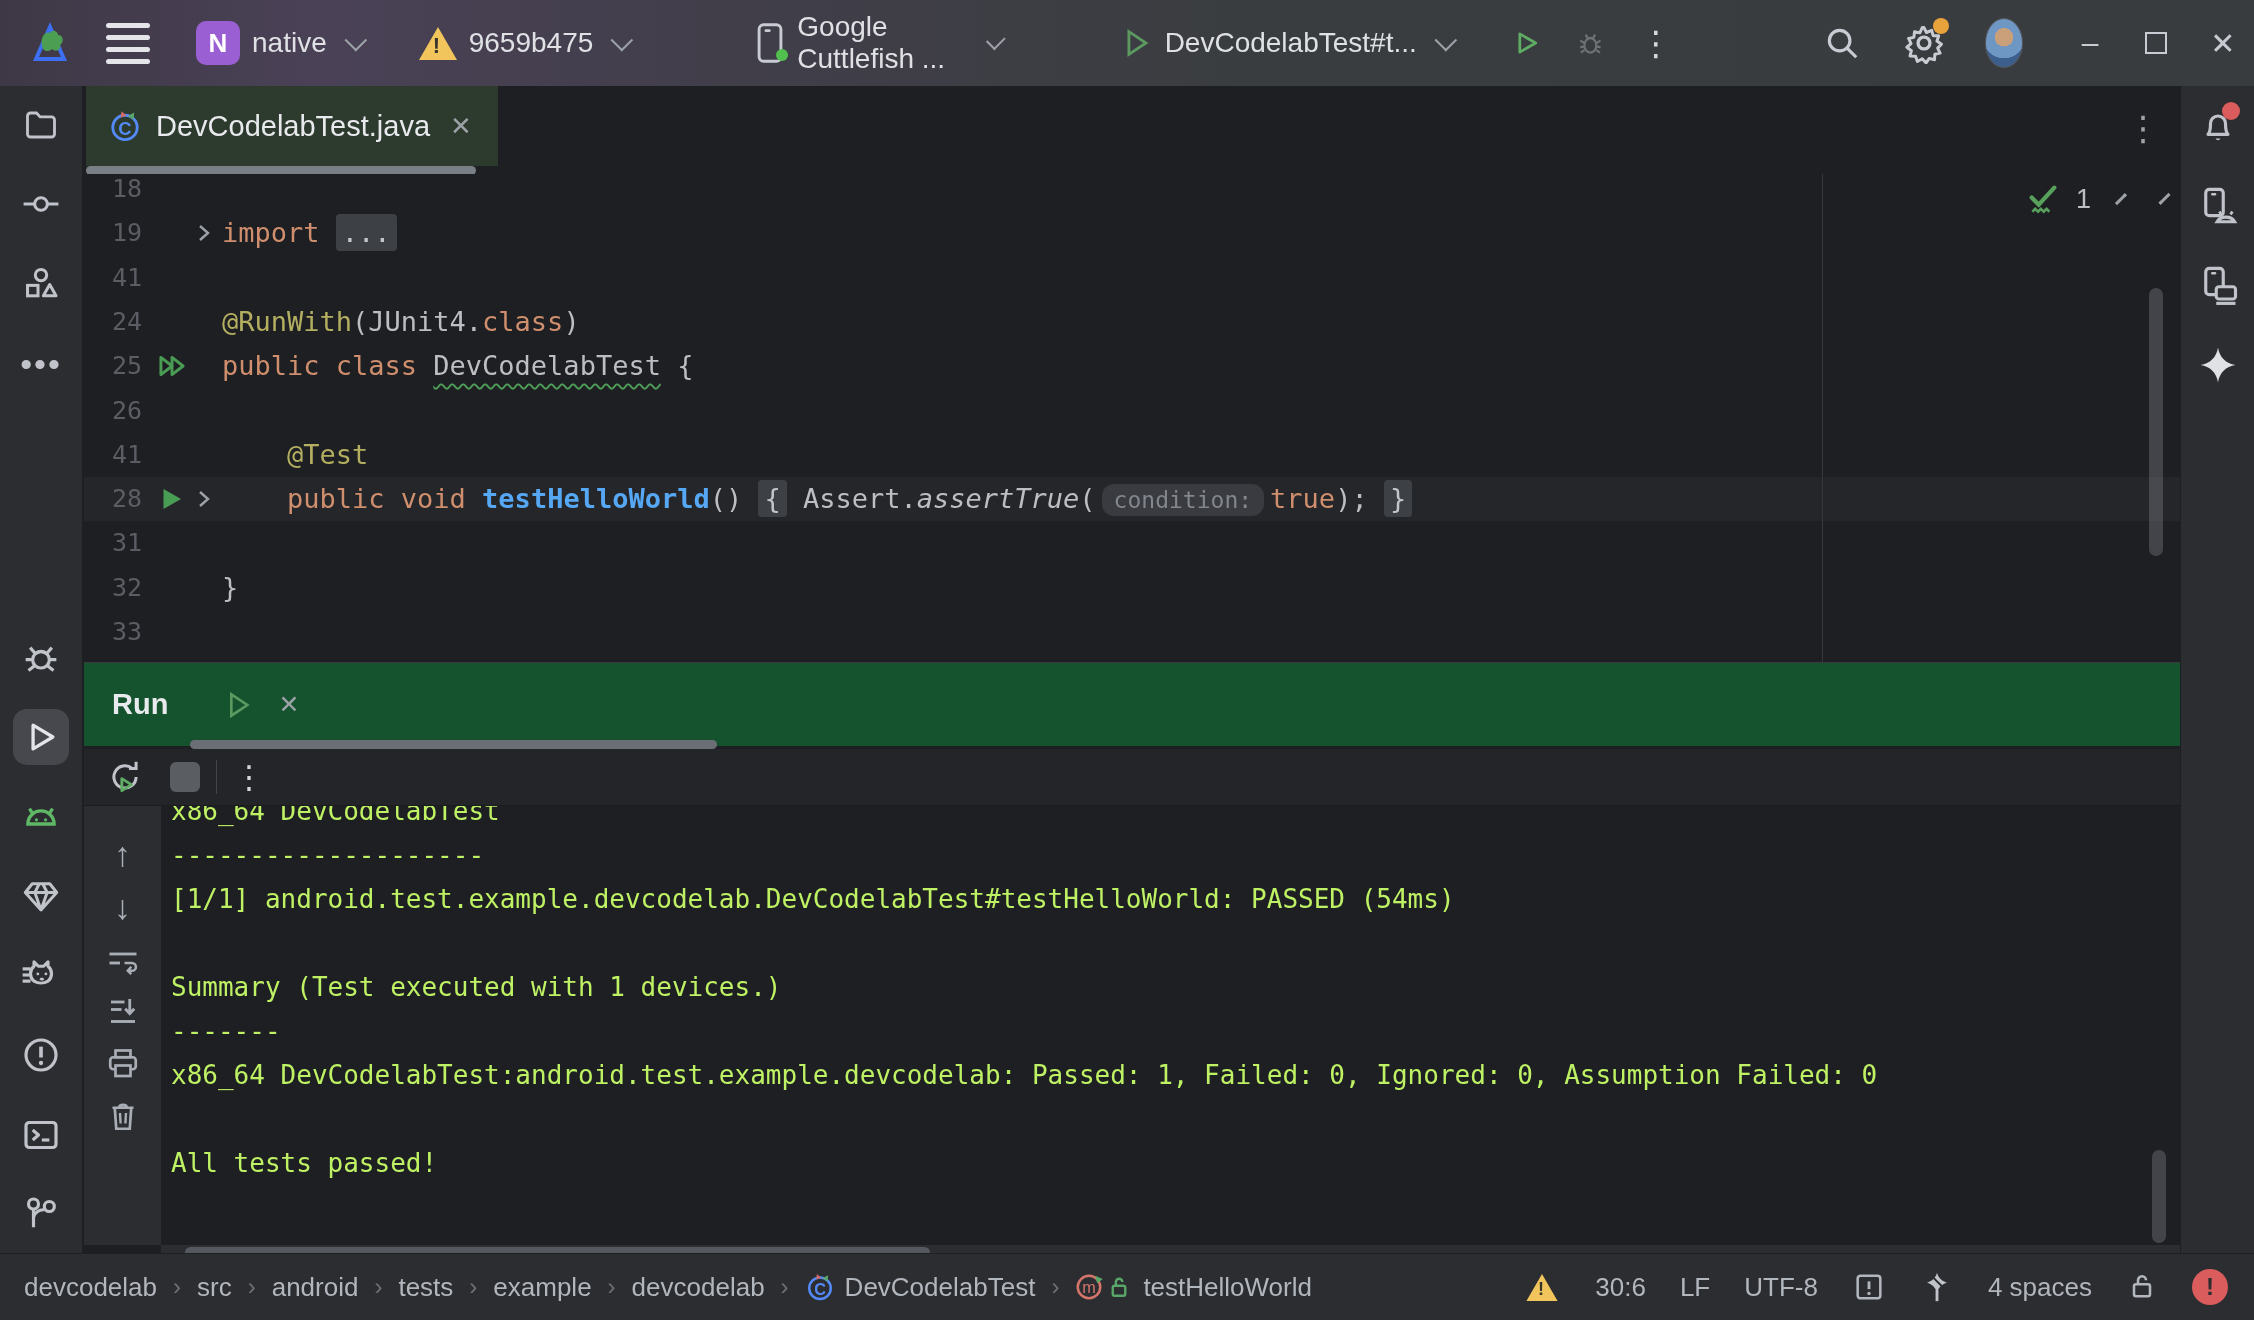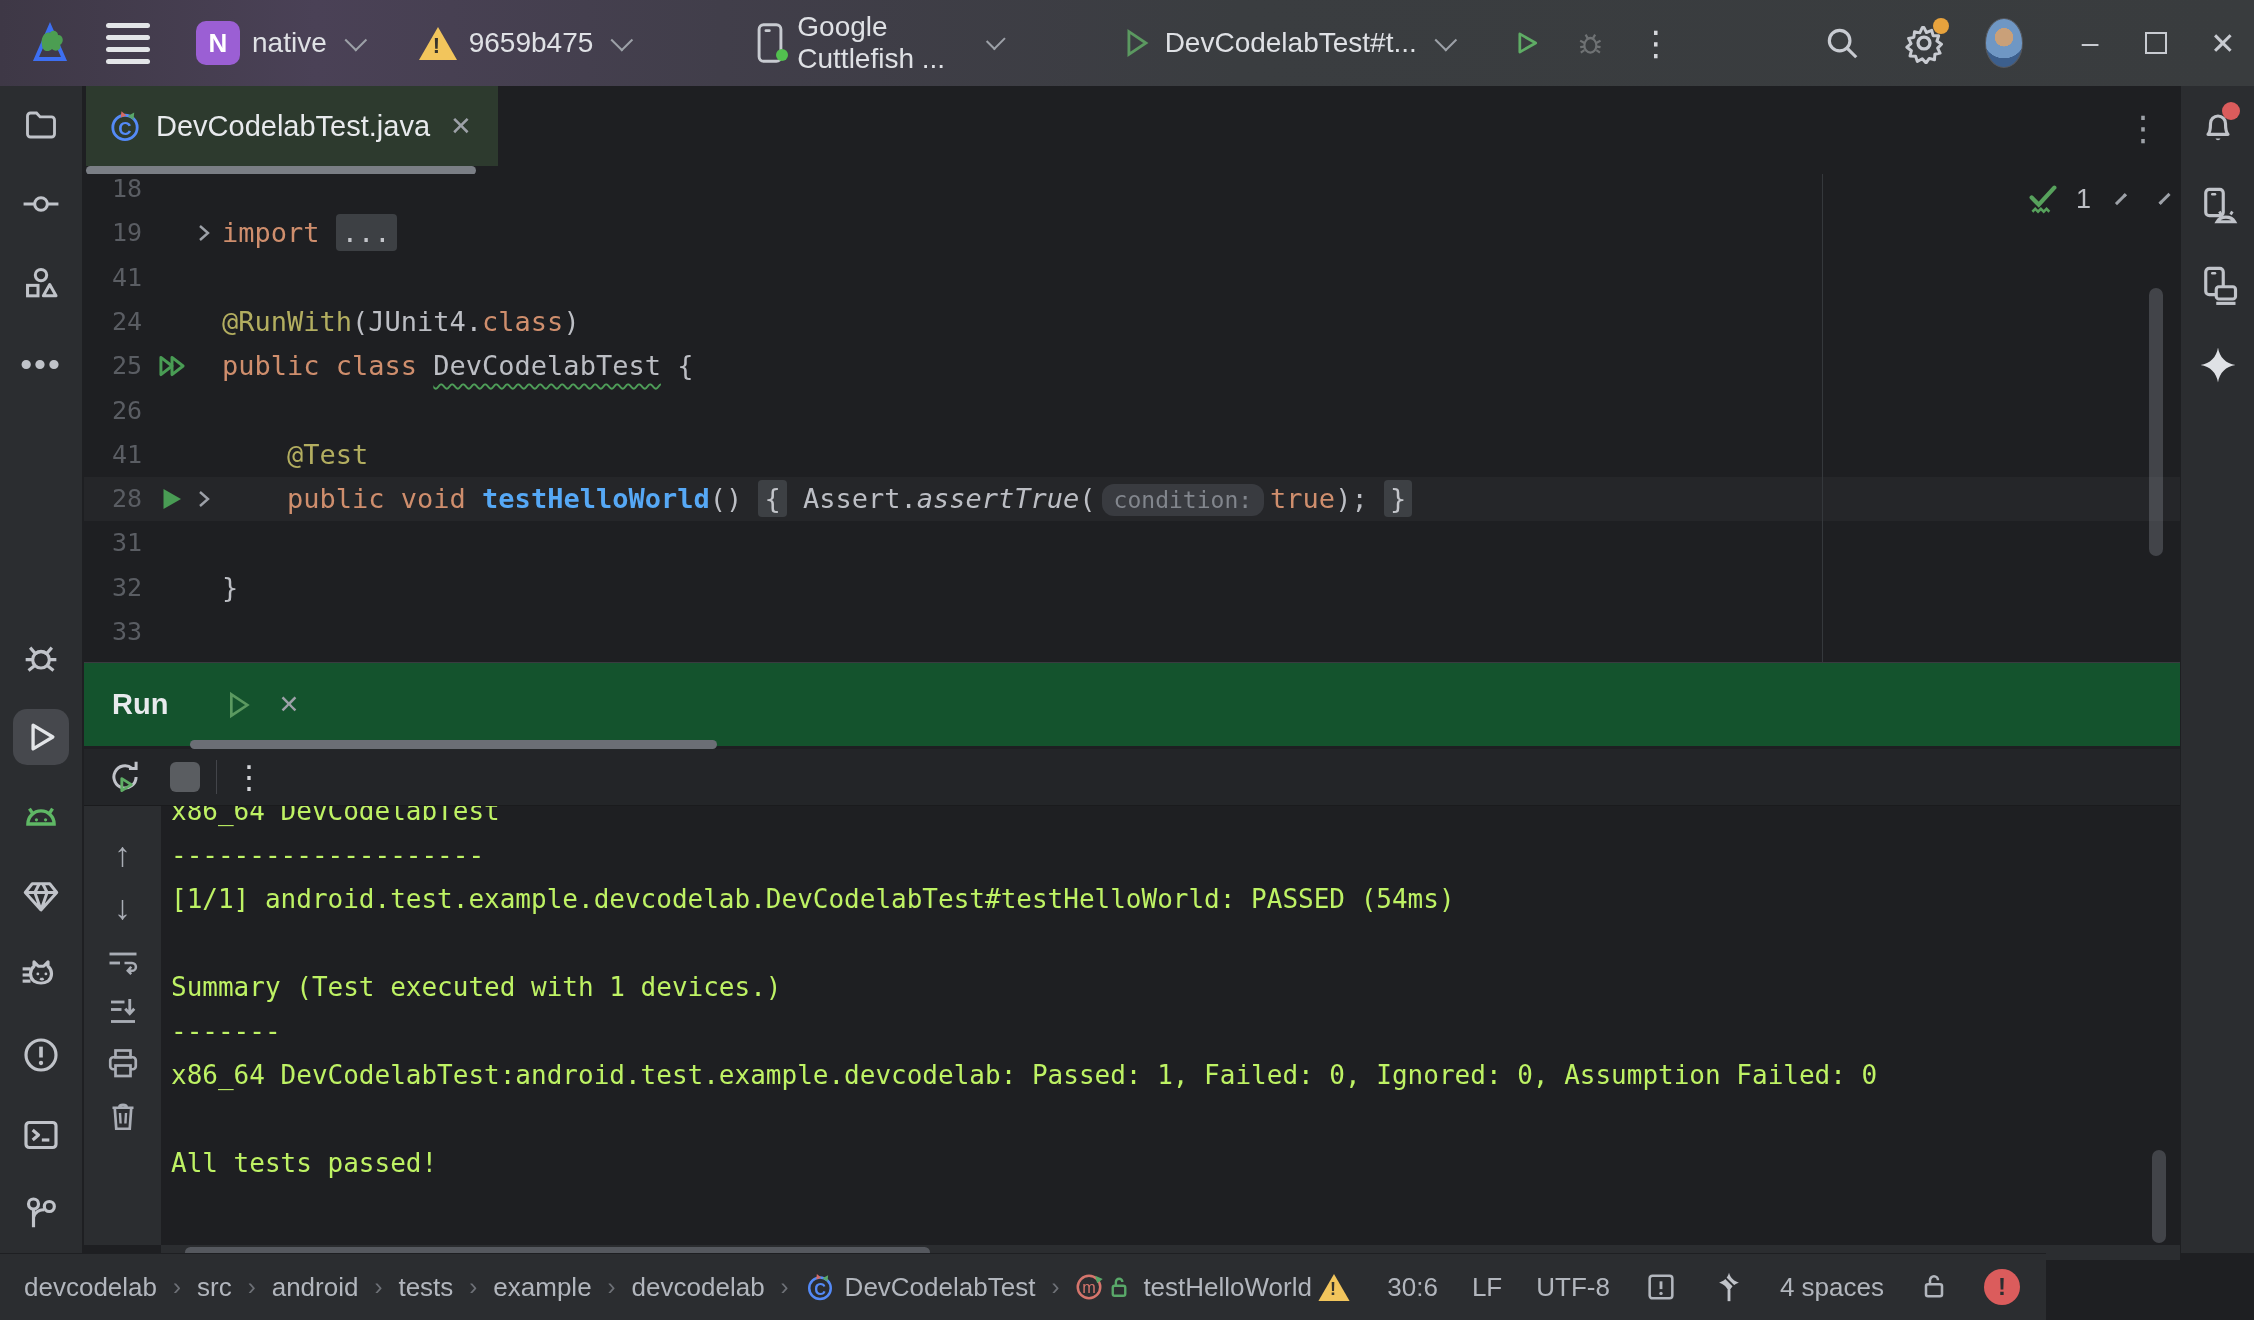--- a/index.html
+++ b/index.html
@@ -73,21 +73,21 @@
   .vsep{width:1px;height:34px;background:#43454a;margin:0 16px;}
   #console-gutter{left:84px;top:806px;width:77px;height:439px;background:#2b2d30;}
   .cg-ic{position:absolute;left:50%;transform:translate(-50%,-50%);color:#a9adb5;}
   #console{left:161px;top:806px;width:2019px;height:439px;background:#1e1f22;overflow:hidden;}
   .con-line{white-space:pre;font-family:"DejaVu Sans Mono",monospace;font-size:26px;line-height:44px;color:#bef264;}
   #con-hscroll-track{left:161px;top:1245px;width:2019px;height:15px;background:#2b2d30;}
   #con-hscroll{position:absolute;left:24px;top:2px;width:745px;height:11px;border-radius:6px;background:#55585e;}
   #con-vscroll{left:2152px;top:1150px;width:14px;height:93px;background:rgba(160,165,175,.28);border-radius:7px;}
 
   
-  #statusbar{left:0;top:1253px;width:2046px;height:67px;background:#2b2d30;border-top:1px solid #1e1f22;
+  #statusbar{left:0;top:1253px;width:2254px;height:67px;background:#2b2d30;border-top:1px solid #1e1f22;
              display:flex;align-items:center;font-size:26px;color:#b2b6bd;}
   #breadcrumb{display:flex;align-items:center;margin-left:24px;gap:0;}
   .bc-item{display:flex;align-items:center;gap:10px;}
   .bc-sep{color:#6e7177;margin:0 16px;font-size:24px;}
   #sb-right{margin-left:auto;display:flex;align-items:center;gap:34px;margin-right:26px;}
   .err-circ{width:36px;height:36px;border-radius:50%;background:#db5c5c;color:#2b2d30;
             display:flex;align-items:center;justify-content:center;font-weight:bold;font-size:24px;}
 </style>
 </head>
 <body>

